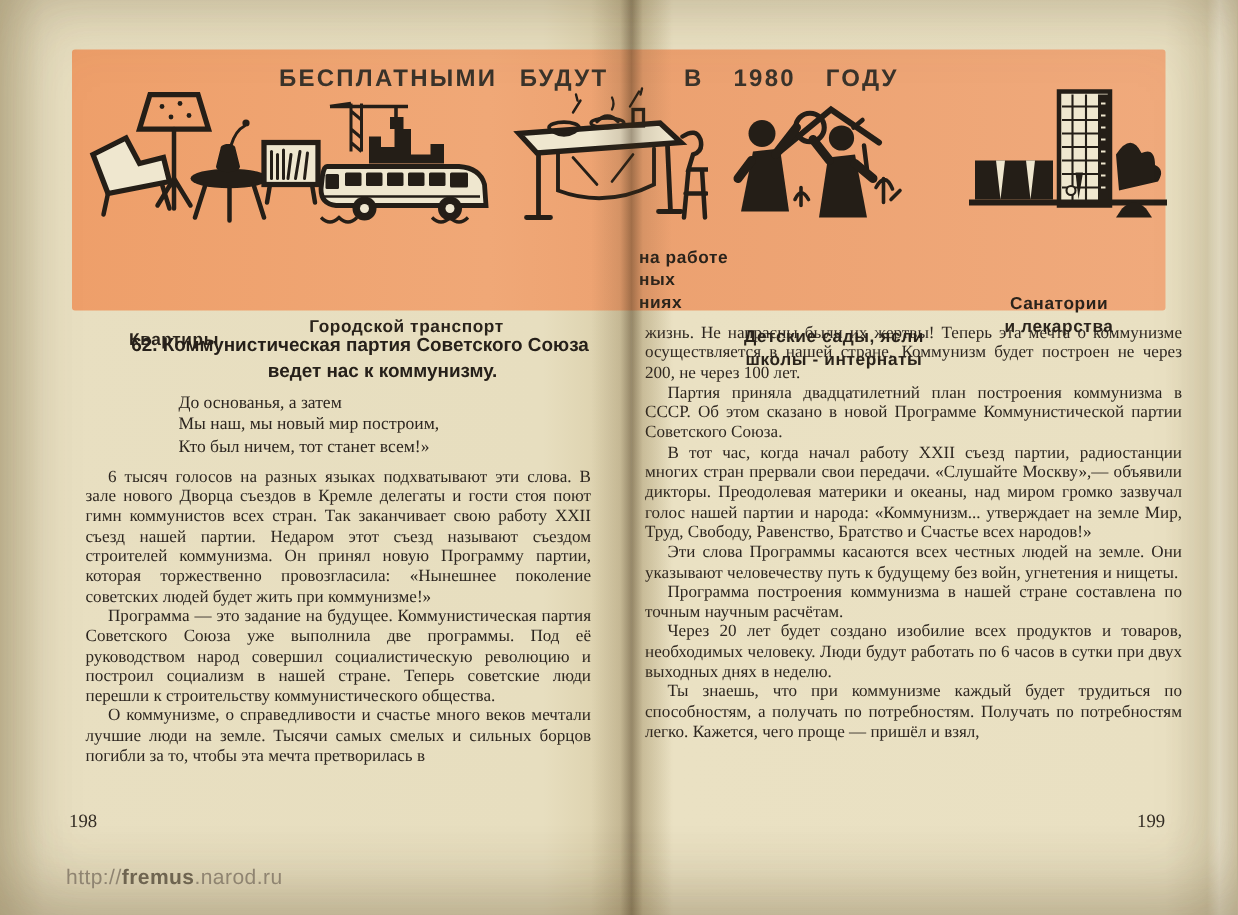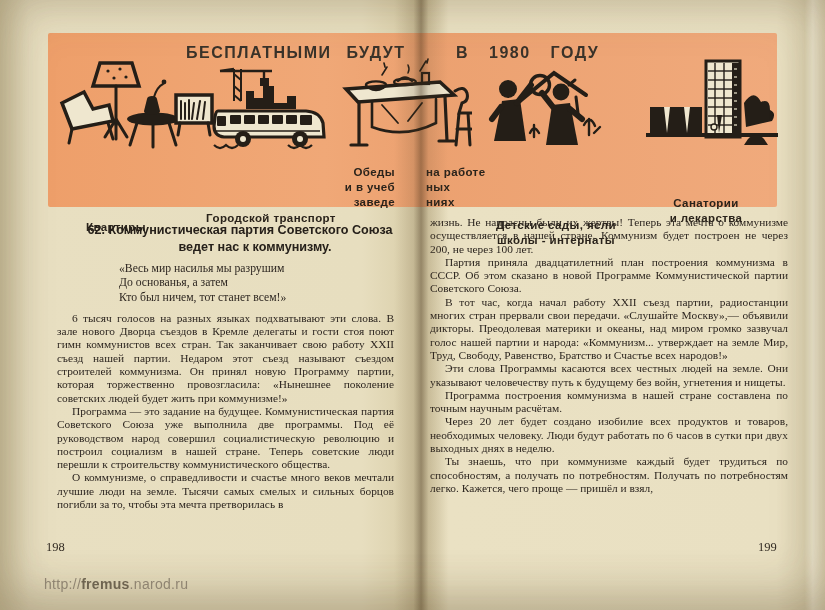--- a/index.html
+++ b/index.html
@@ -200,45 +200,40 @@
         </g>
       </svg>
     </div>
 
     <div class="caption cap-center" style="left:68px;top:141px;">
       <div>Квартиры</div>
     </div>
     <div class="caption cap-center" style="left:223px;top:132px;">
       <div>Городской транспорт</div>
     </div>
-    <div class="caption cap-right" style="left:347px;top:132px;">
-      <div>Обеды</div>
-      <div>и в учеб</div>
-      <div>заведе</div>
-    </div>
     <div class="caption cap-left" style="left:378px;top:132px;">
       <div>на работе</div>
       <div>ных</div>
       <div>ниях</div>
     </div>
     <div class="caption cap-center" style="left:508px;top:139px;">
       <div>Детские сады, ясли</div>
       <div>школы - интернаты</div>
     </div>
     <div class="caption cap-center" style="left:658px;top:117px;">
       <div>Санатории</div>
       <div>и лекарства</div>
     </div>
   </div>
 
   <div class="col col-left">
     <h2 class="heading">62. Коммунистическая партия Советского Союза ведет нас к коммунизму.</h2>
     <div class="verse">
-      <div>«Весь мир насилья мы разрушим</div>
       <div>До основанья, а затем</div>
+      <div>Мы наш, мы новый мир построим,</div>
       <div>Кто был ничем, тот станет всем!»</div>
     </div>
     <p class="para">6 тысяч голосов на разных языках подхватывают эти слова. В зале нового Дворца съездов в Кремле делегаты и гости стоя поют гимн коммунистов всех стран. Так заканчивает свою работу XXII съезд нашей партии. Недаром этот съезд называют съездом строителей коммунизма. Он принял новую Программу партии, которая торжественно провозгласила: «Нынешнее поколение советских людей будет жить при коммунизме!»</p>
     <p class="para">Программа — это задание на будущее. Коммунистическая партия Советского Союза уже выполнила две программы. Под её руководством народ совершил социалистическую революцию и построил социализм в нашей стране. Теперь советские люди перешли к строительству коммунистического общества.</p>
     <p class="para">О коммунизме, о справедливости и счастье много веков мечтали лучшие люди на земле. Тысячи самых смелых и сильных борцов погибли за то, чтобы эта мечта претворилась в</p>
   </div>
 
   <div class="col col-right">
     <p class="para no-indent">жизнь. Не напрасны были их жертвы! Теперь эта мечта о коммунизме осуществляется в нашей стране. Коммунизм будет построен не через 200, не через 100 лет.</p>
     <p class="para">Партия приняла двадцатилетний план построения коммунизма в СССР. Об этом сказано в новой Программе Коммунистической партии Советского Союза.</p>

